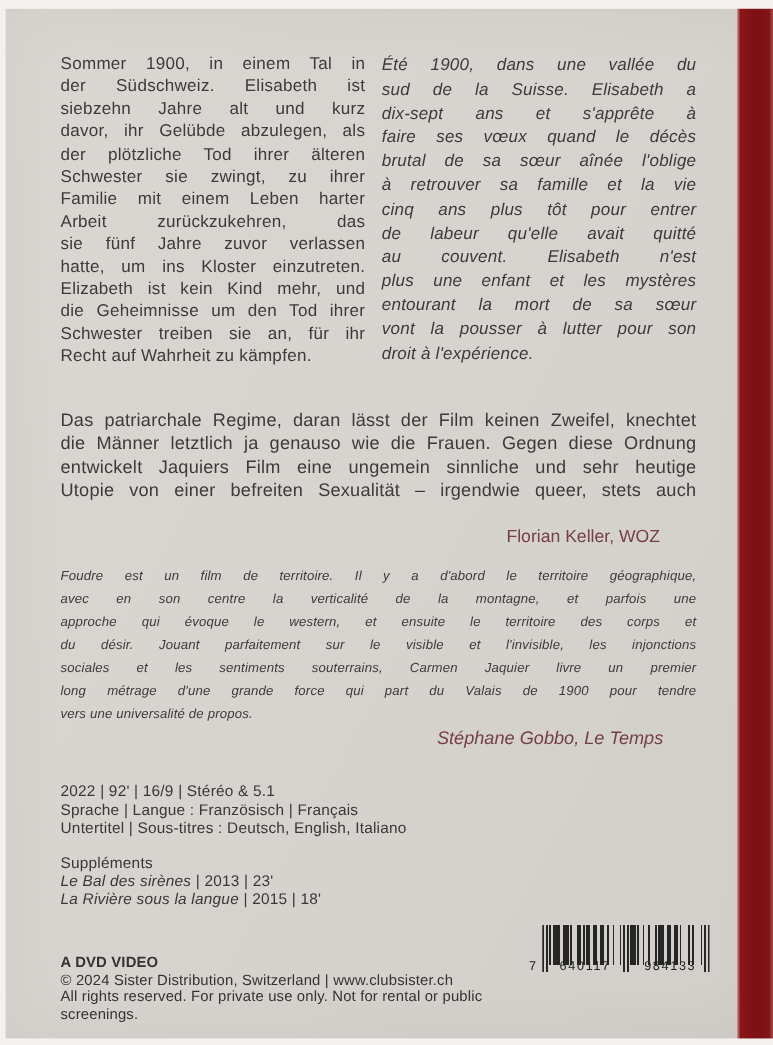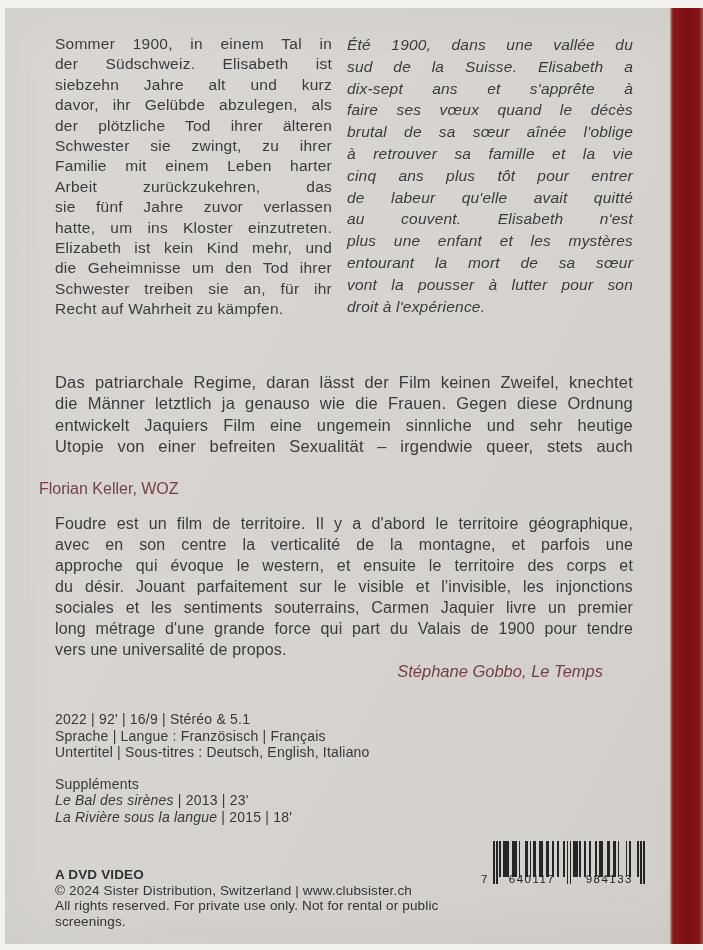--- a/index.html
+++ b/index.html
@@ -17,38 +17,38 @@
     box-shadow: inset 0 0 60px rgba(60,50,40,0.06);
     color: #3b3b3b;
   }
 
   .spine {
     position: absolute; right: 0; top: 0; bottom: 0; width: 33px;
     background: linear-gradient(to right, #c89e95 0%, #8a161a 9%, #7d1013 55%, #821317 88%, #a3524c 100%);
   }
 
   .intro-row {
-    position: absolute; left: 50px; top: 26px; width: 578px;
+    position: absolute; left: 50px; top: 41px; width: 578px;
     display: flex; justify-content: flex-start; gap: 15px;
   }
   .col-de { width: 279px; font-size: 15.5px; line-height: 20.4px; letter-spacing: 0.25px; }
   .col-fr { width: 288px; font-size: 15.5px; line-height: 21.8px; letter-spacing: 0.2px; font-style: italic; }
 
   .quote-de {
     position: absolute; left: 50px; top: 364px; width: 578px;
     font-size: 16.5px; line-height: 21.4px; letter-spacing: 0.2px;
   }
   .attr-de {
-    position: absolute; left: 34px; top: 472px; width: 578px;
-    padding-right: 30px; text-align: left;
+    position: absolute; left: 47px; top: 472px; width: 578px;
+    padding-right: 30px; text-align: right;
     font-size: 16px; color: #744044;
   }
   .quote-fr {
     position: absolute; left: 50px; top: 505px; width: 578px;
-    font-size: 16px; line-height: 21px; letter-spacing: 0.15px; 
+    font-size: 12px; line-height: 21px; letter-spacing: 0.15px; font-style: italic;
   }
   .attr-fr {
     position: absolute; left: 50px; top: 654px; width: 578px;
     padding-right: 30px; text-align: right;
     font-size: 16.5px; font-style: italic; color: #744044;
   }
 
   .justify .tline { text-align: justify; text-align-last: justify; }
   .justify .tline.tlast { text-align-last: left; }
   .plain .tline { text-align: left; }

